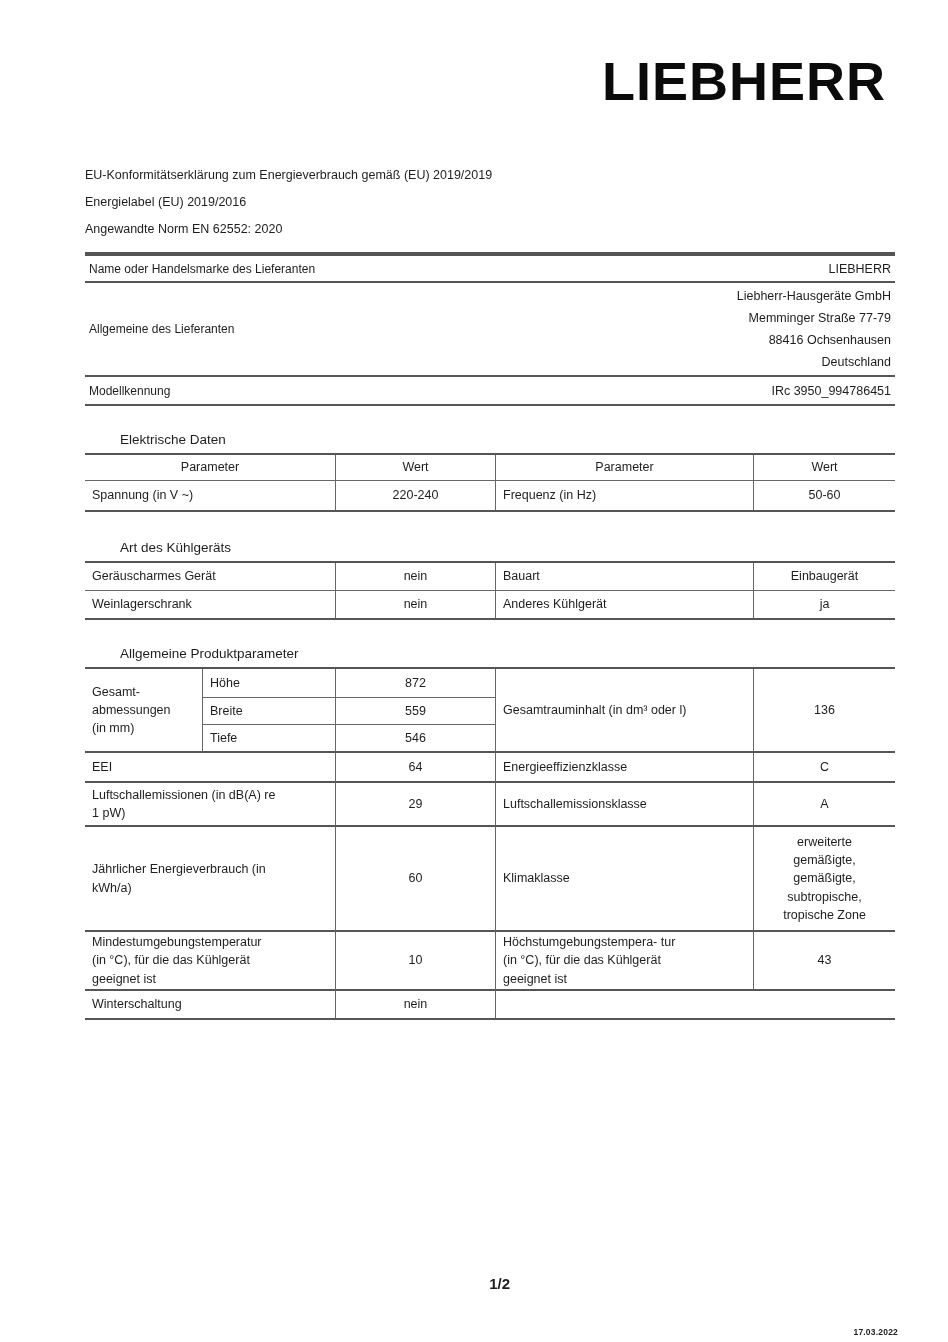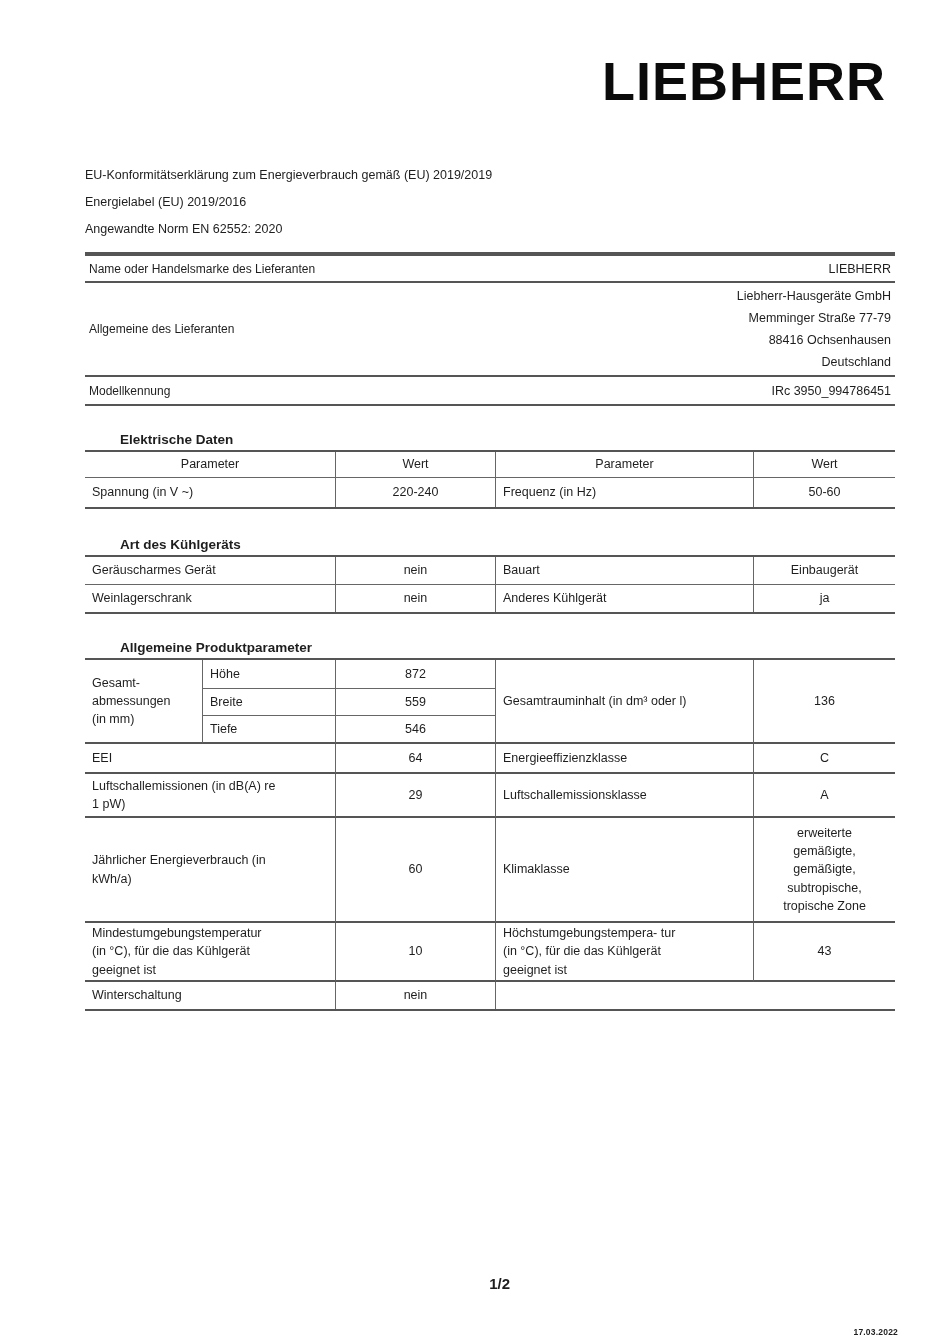--- a/index.html
+++ b/index.html
@@ -29,23 +29,23 @@
   }
   
   .kv{border-top:2px solid var(--line);}
   .kv-row{display:flex;align-items:center;border-bottom:2px solid var(--line);padding:2px 4px;}
   .kv-label{flex:1;font-size:12px;}
   .kv-value{flex:1;text-align:right;font-size:12.5px;}
   .pre{white-space:pre-line;}
   .addr{line-height:22px;}
   
   .section{margin-top:26px;}
-  .section-heading{font-weight:bold;font-size:13.5px;margin-bottom:3px;padding-left:35px;}
+  .section-heading{font-weight:normal;font-size:13.5px;margin-bottom:3px;padding-left:35px;}
   
-  .tbl{display:grid;border-top:2px solid var(--line);border-bottom:2px solid var(--line);}
+  .tbl{display:grid;border-top:2px solid var(--line);border-bottom:2px solid var(--line);margin-top:6px;}
   .cols4{grid-template-columns:250px 160px 258px 142px;}
   .cols5{grid-template-columns:117px 133px 160px 258px 142px;}
   .cell{
     padding:3px 7px;display:flex;align-items:center;
     font-size:12.5px;line-height:1.45;
   }
   .vl{border-left:1px solid var(--line-soft);}
   .hb{border-bottom:1px solid var(--line-soft);}
   .hb2{border-bottom:2px solid var(--line);}
   .ctr{justify-content:center;text-align:center;}

